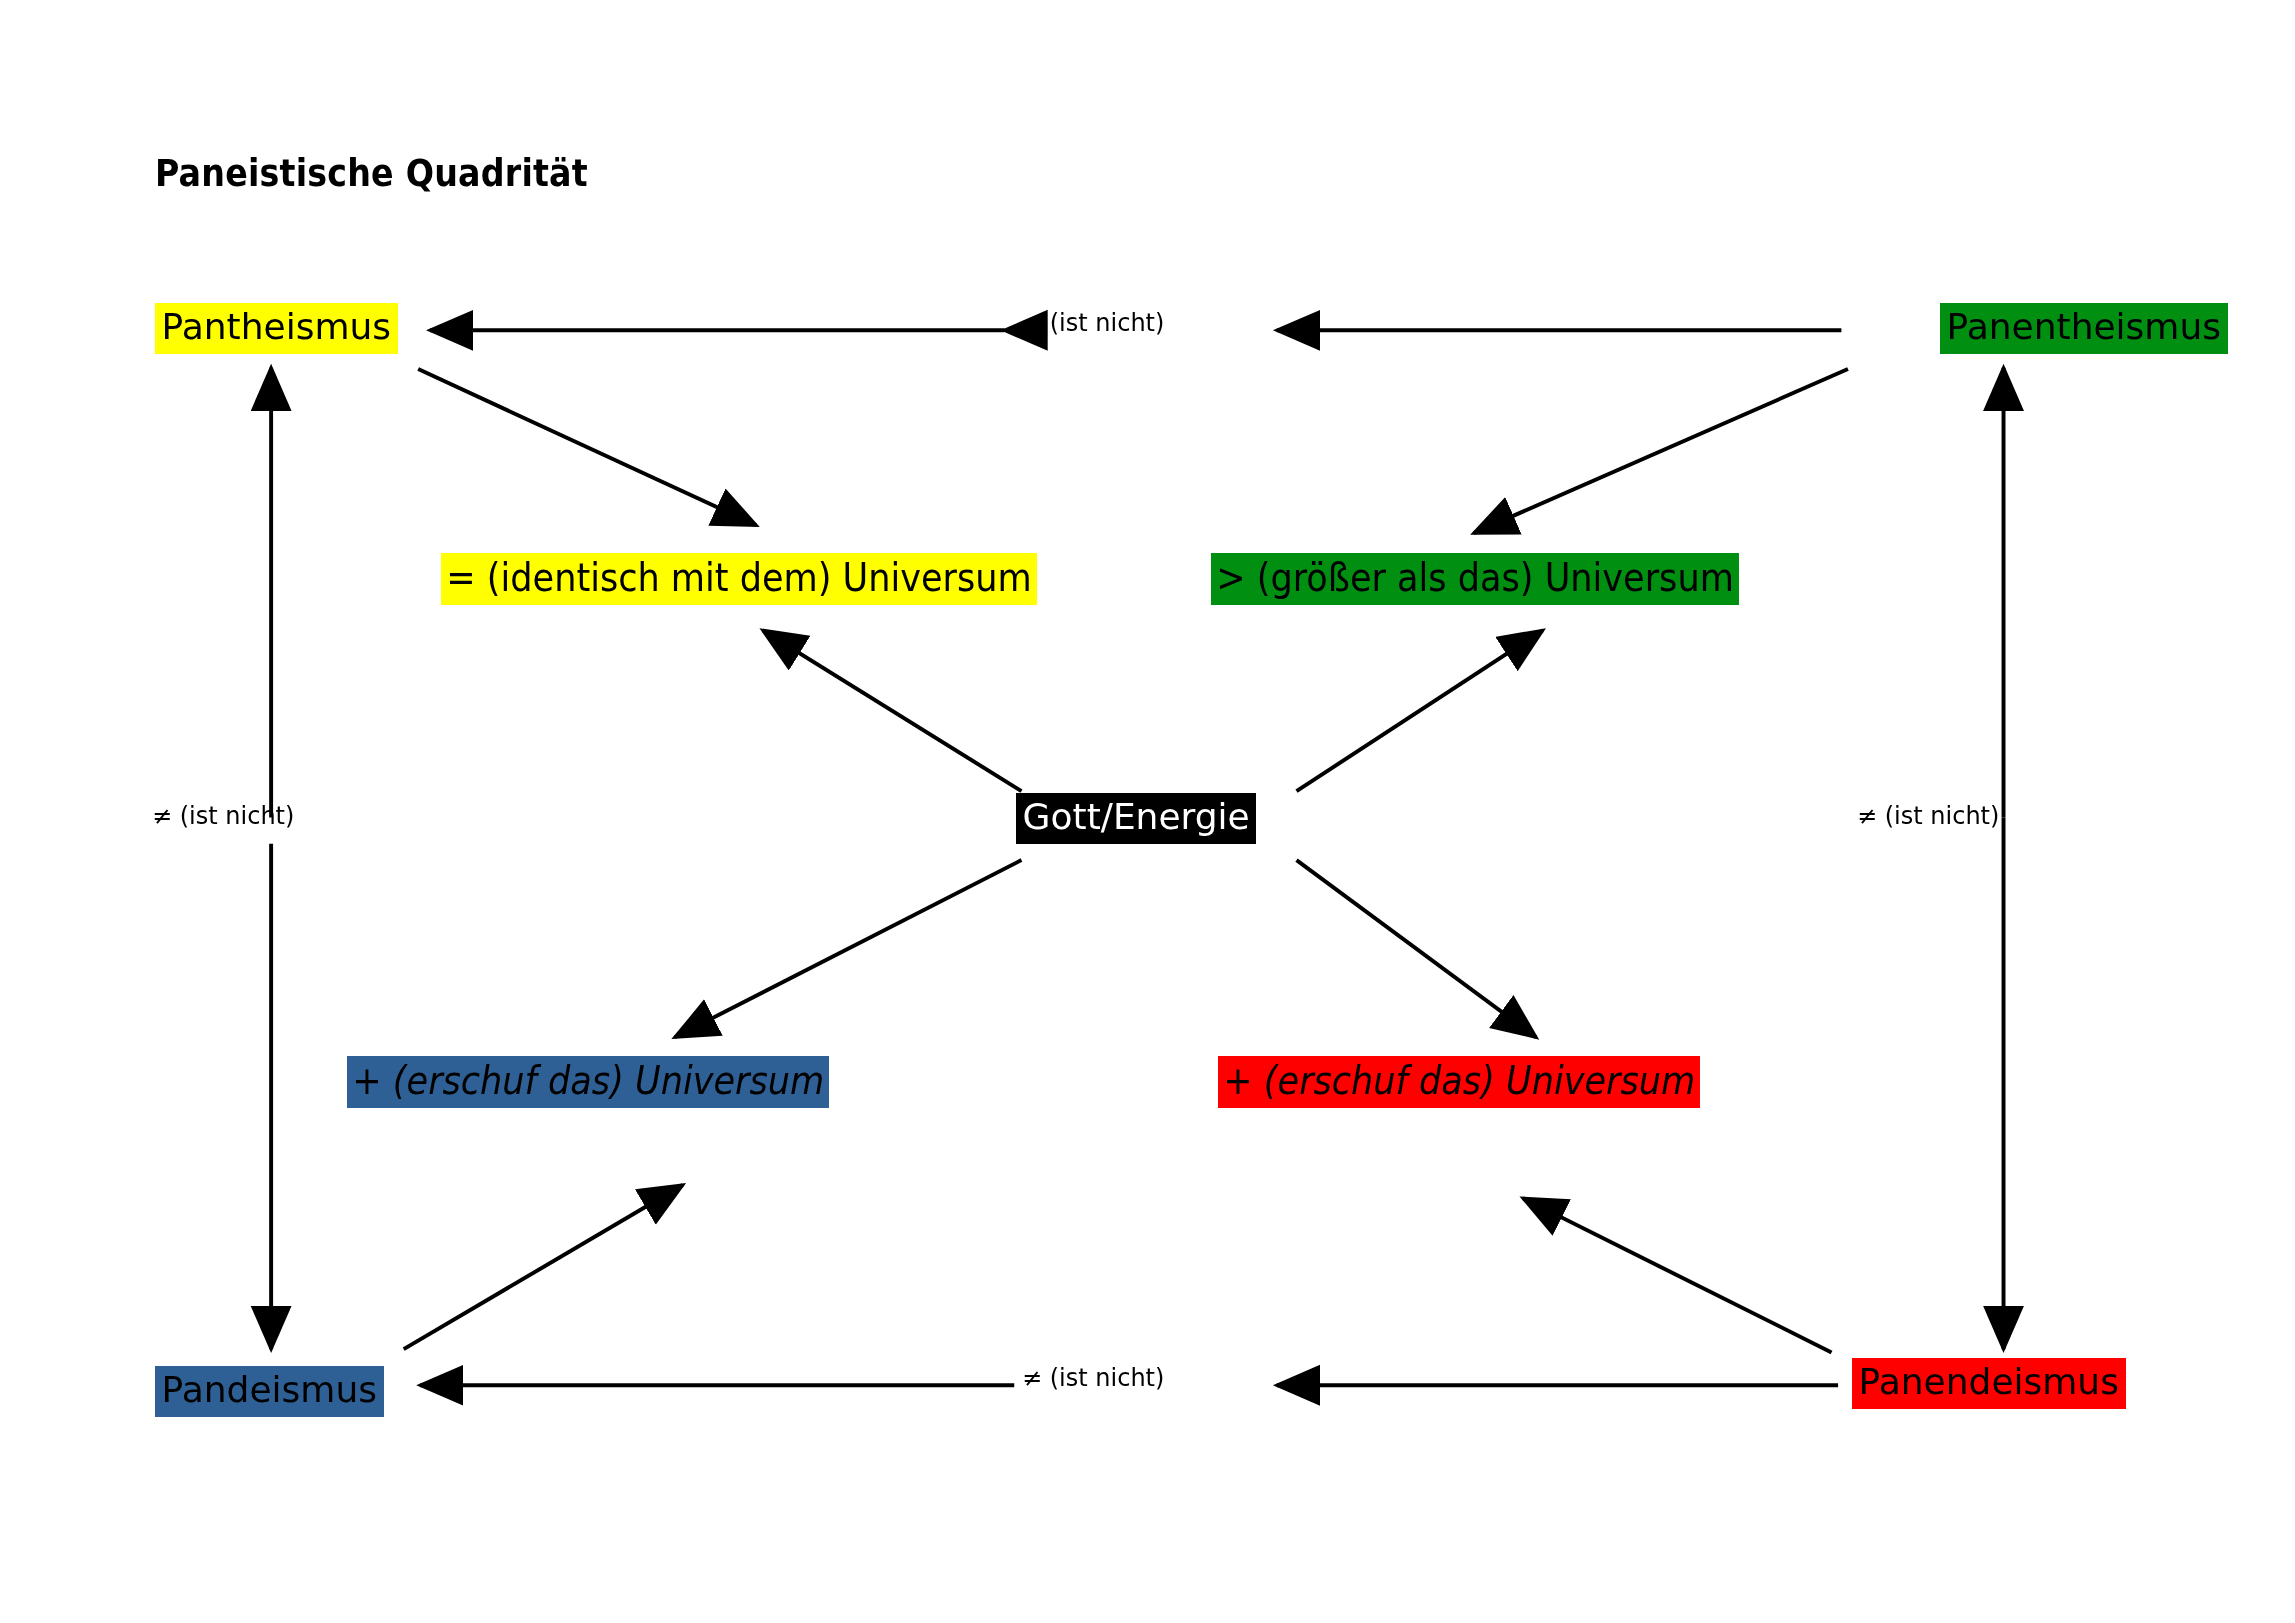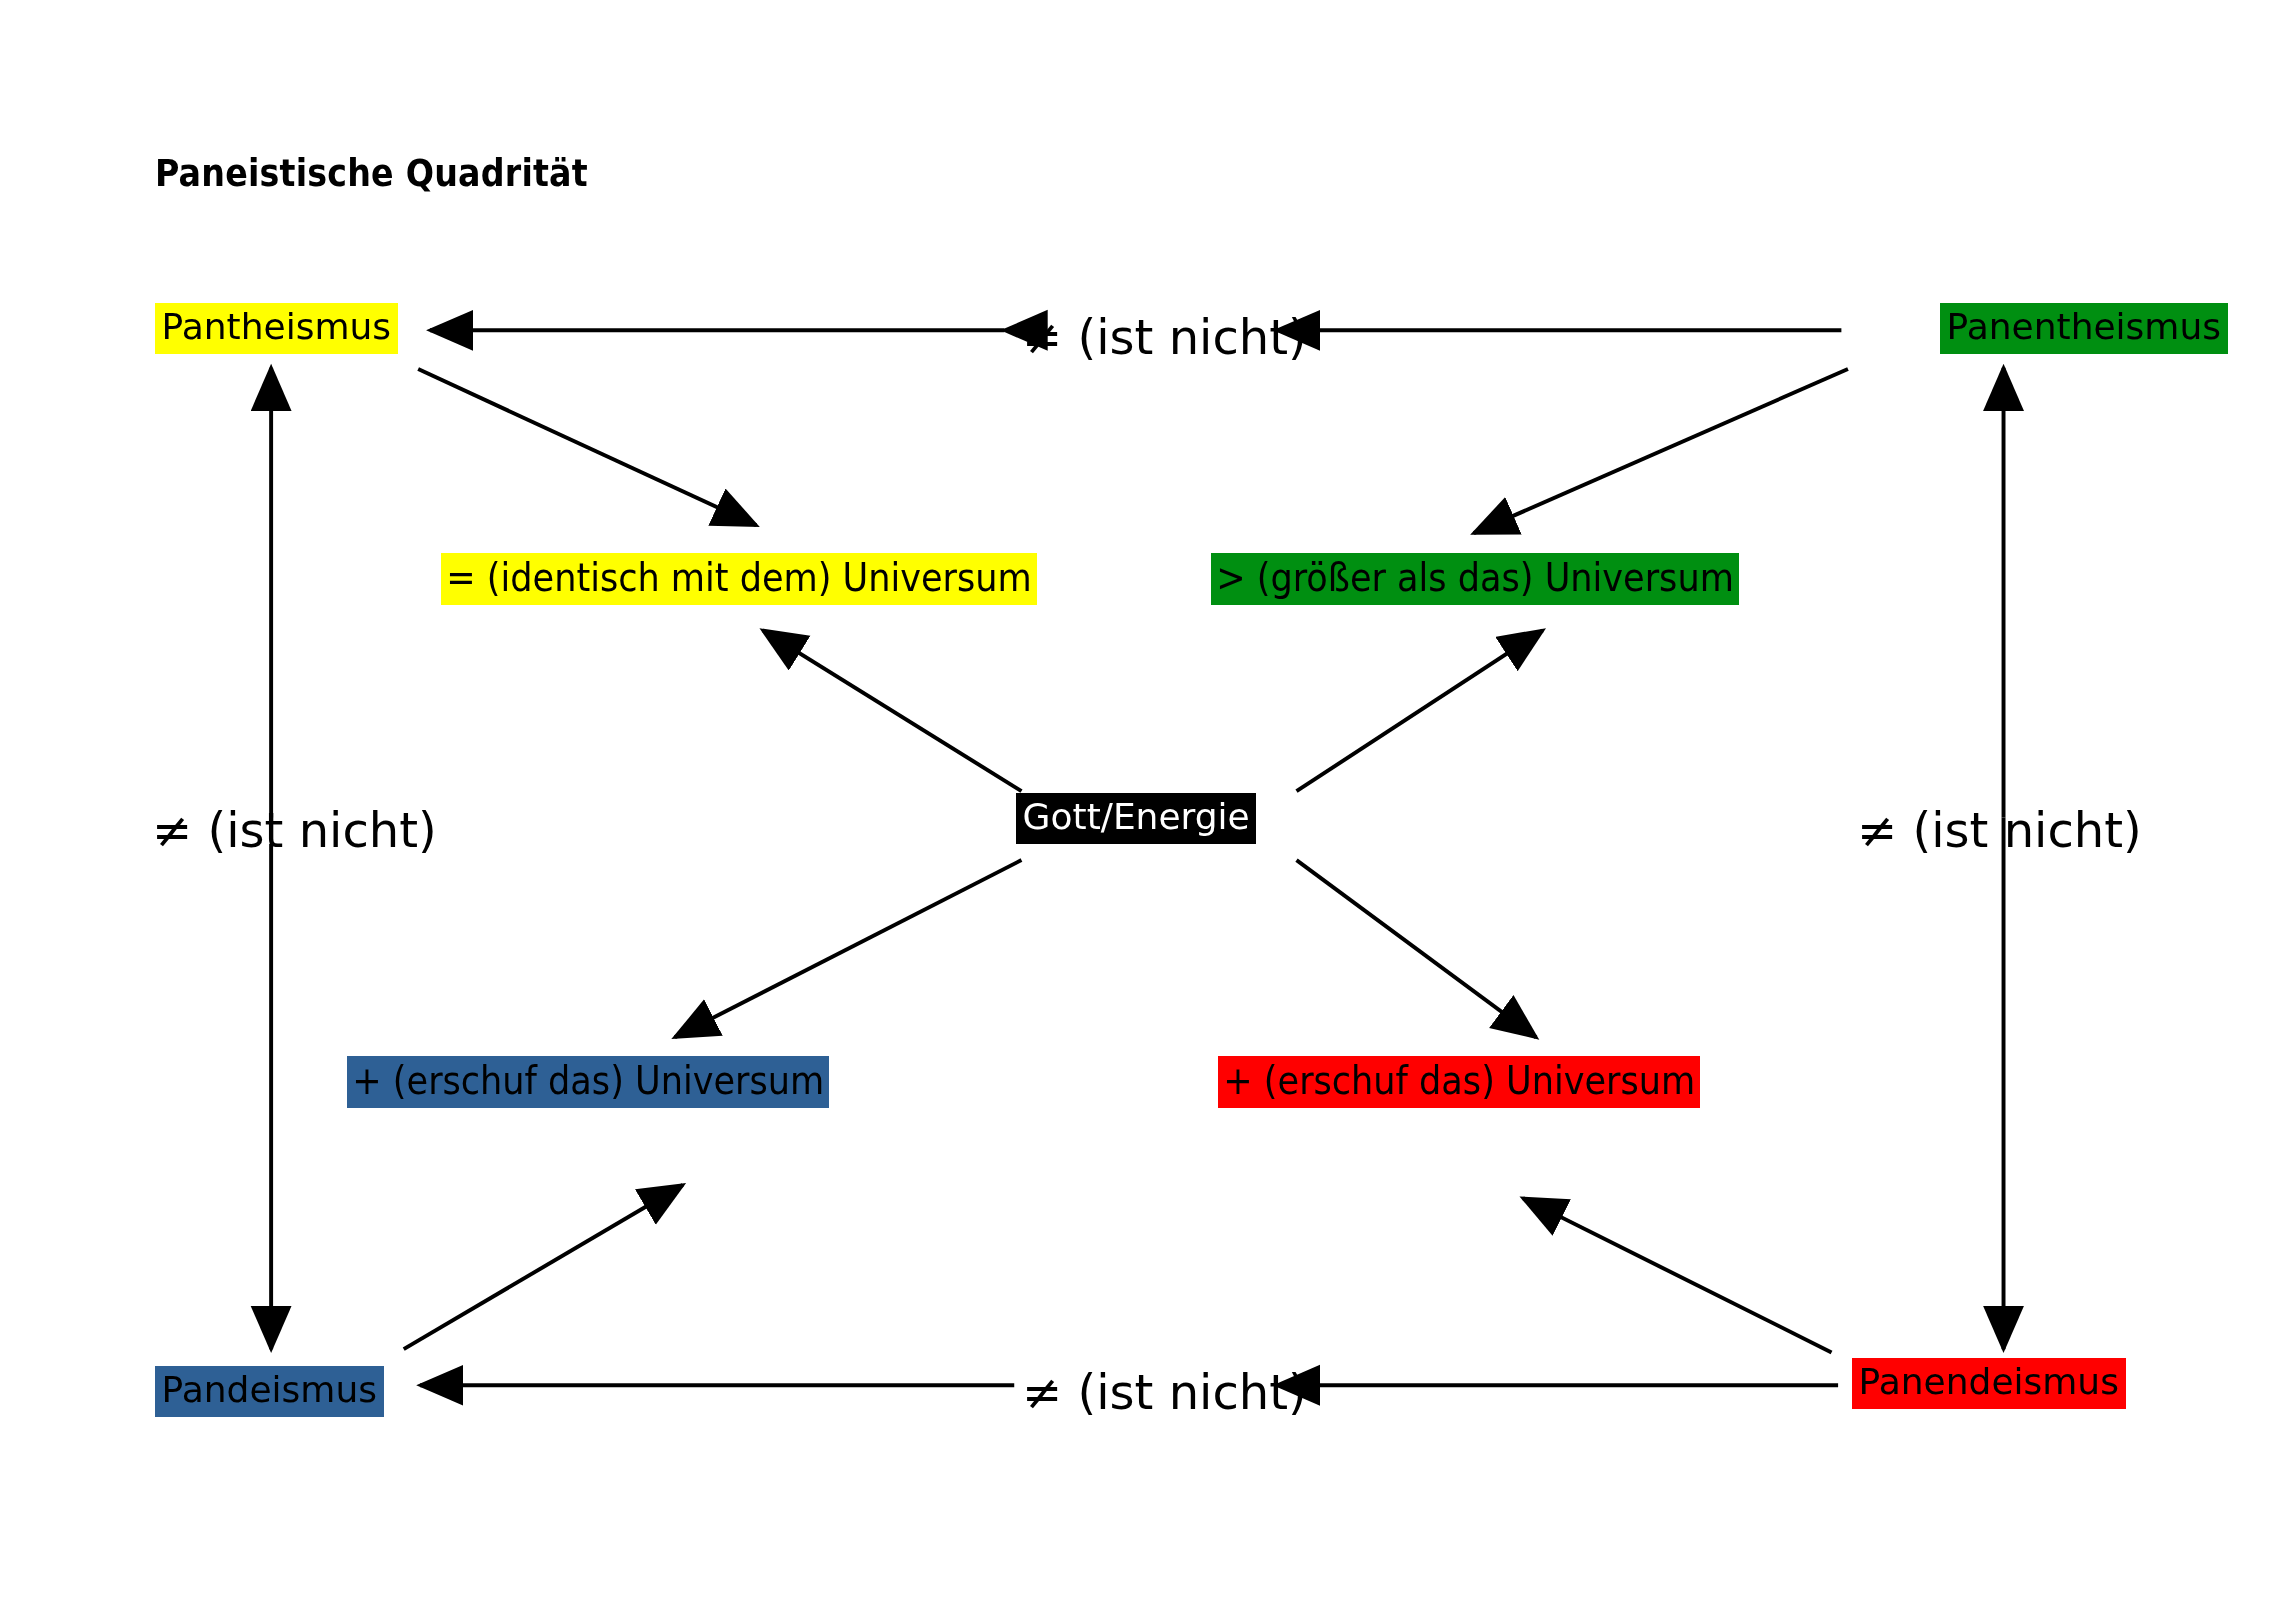--- a/index.html
+++ b/index.html
@@ -57,28 +57,28 @@
     font-size: 36px;
     padding: 3.9px 6.6px 6.6px 6.6px;
   }
 
   .yellow .chip { background: #ffff00; color: #000000; }
   .green  .chip { background: #008f11; color: #000000; }
   .blue   .chip { background: #2e6095; color: #000000; }
   .red    .chip { background: #ff0000; color: #000000; }
   .black  .chip { background: #000000; color: #ffffff; }
 
-  .multi .chip { display: block; width: max-content; }
+  .multi .chip { display: block; width: max-content; font-style: italic; }
 
   .freelabel {
     position: absolute;
     white-space: nowrap;
     color: #000000;
     font-family: "DejaVu Sans", sans-serif;
-    font-size: 48px;
+    font-size: 24px;
   }
 </style>
 </head>
 <body>
 
 <div id="stage">
 
   <div class="title">Paneistische Quadrität</div>
 
   <svg id="edges" viewBox="0 0 3496 2472" xmlns="http://www.w3.org/2000/svg">

